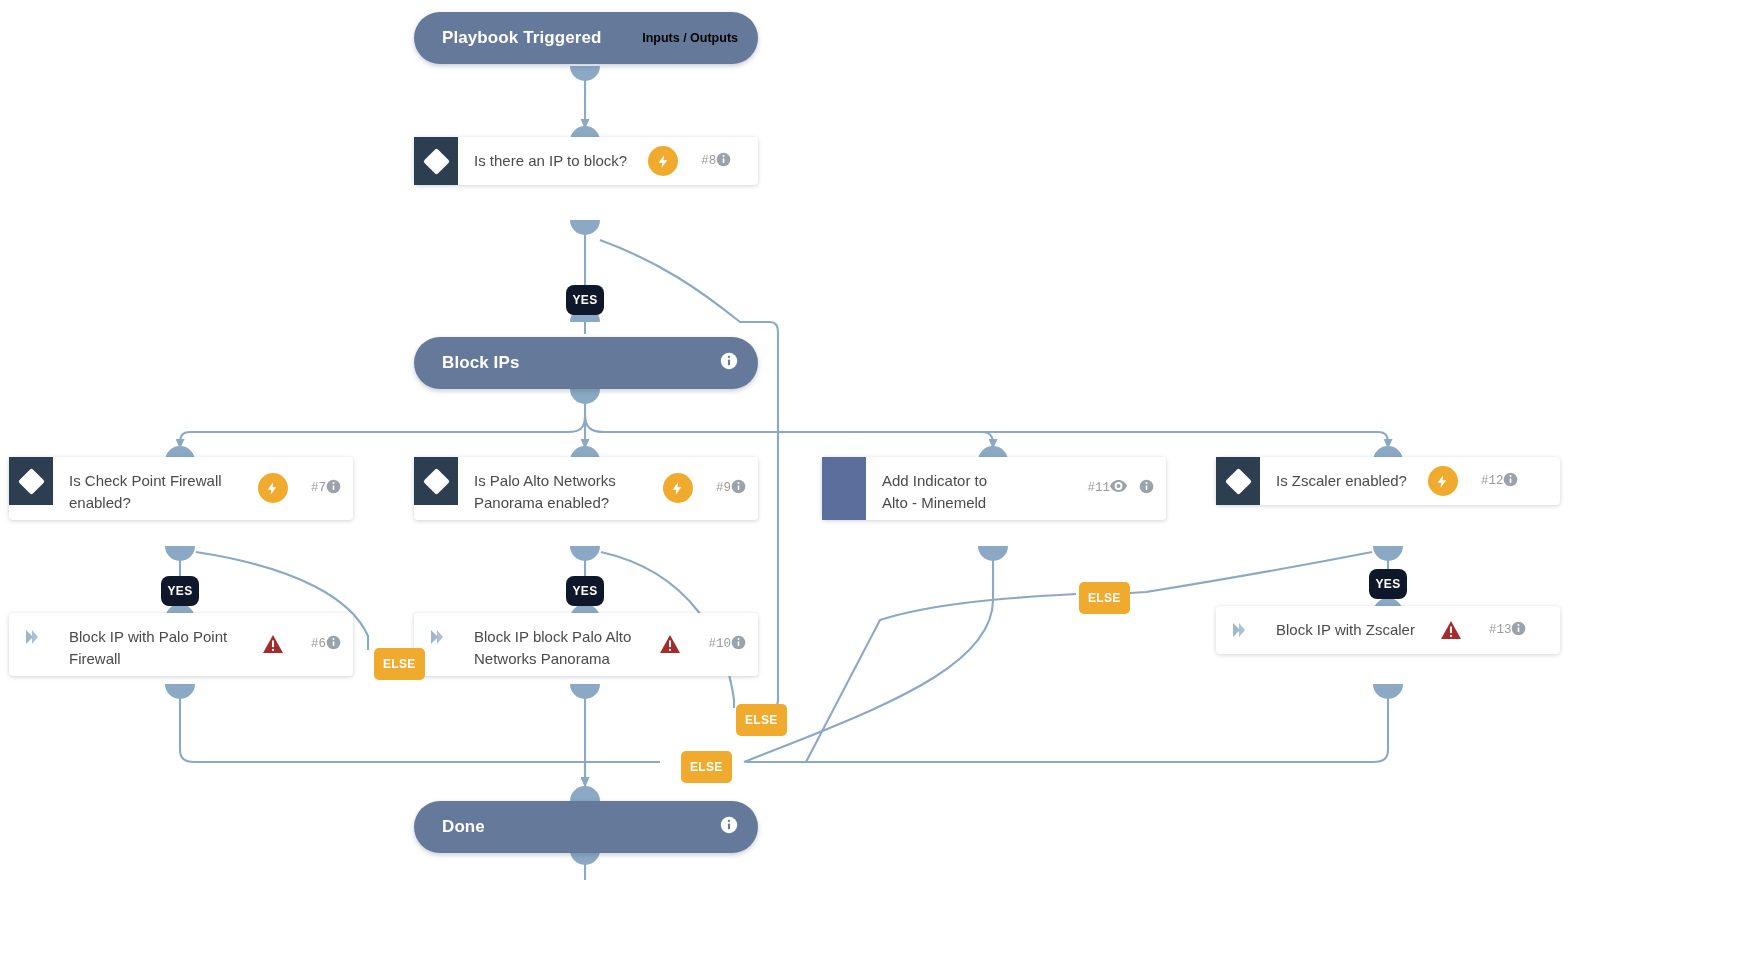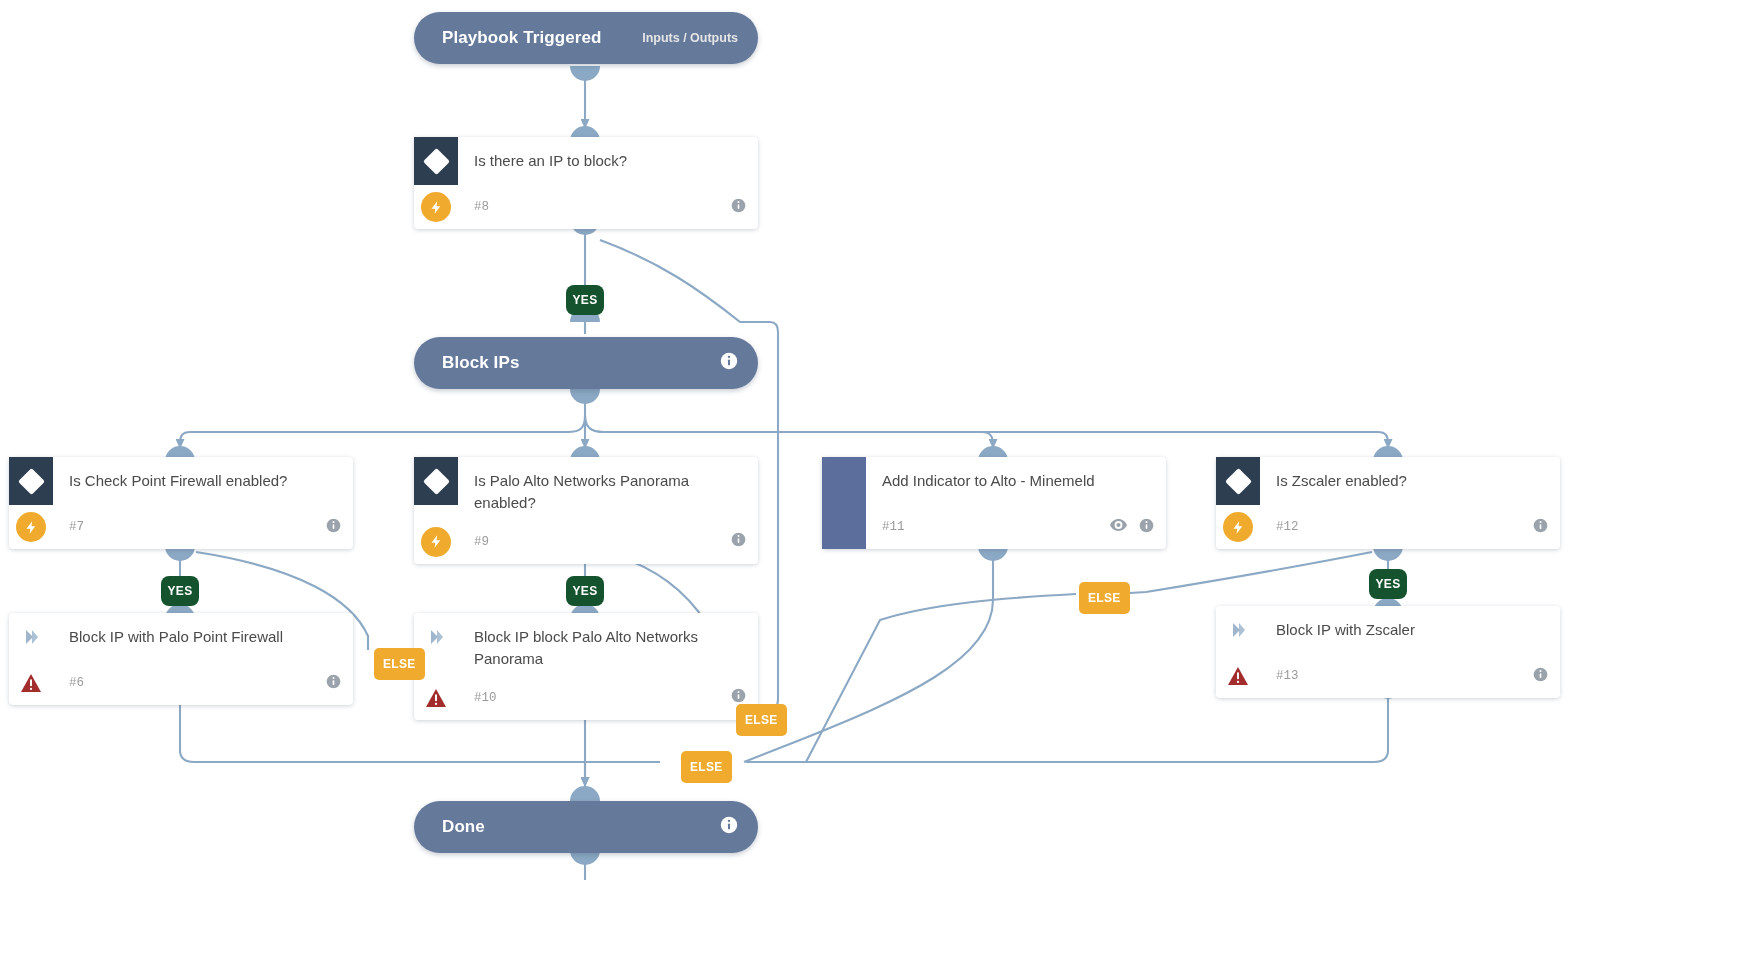--- a/index.html
+++ b/index.html
@@ -41,33 +41,33 @@
   }
   .pill-right {
     margin-left: auto;
     display: flex;
     align-items: center;
     gap: 10px;
   }
   .pill-io {
     font-size: 12.5px;
     font-weight: 700;
-    color: #e5e5e5;
+    color: #000000;
     white-space: nowrap;
   }
 
   
   .card {
     position: absolute;
     background: #ffffff;
     border-radius: 4px;
     box-shadow: 0 1px 4px rgba(80,95,115,0.28);
     z-index: 5;
     display: flex;
-    flex-direction: column;
+    flex-direction: row;
     overflow: visible;
   }
   .card-top {
     display: flex;
     align-items: flex-start;
     min-height: 48px;
   }
   .icon-box {
     width: 44px;
     min-width: 44px;
@@ -144,21 +144,21 @@
     display: flex;
     align-items: center;
     justify-content: center;
     font-size: 12px;
     font-weight: 700;
     color: #ffffff;
     z-index: 8;
     letter-spacing: .3px;
   }
   .flag.yes {
-    background: #14532d;
+    background: #0f172a;
     border-radius: 8px;
     width: 38px; height: 30px;
   }
   .flag.else {
     background: #f0ab2e;
     border-radius: 5px;
     height: 24px;
     padding: 16px 9px;
   }
 

